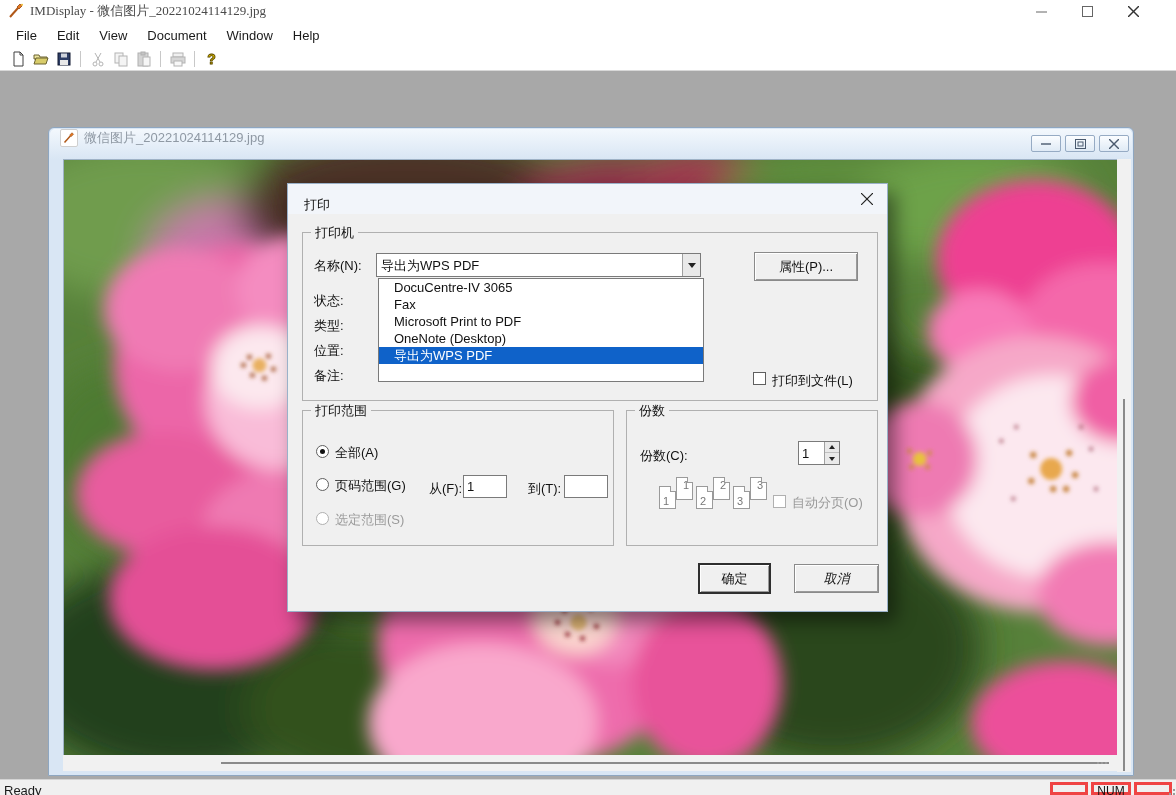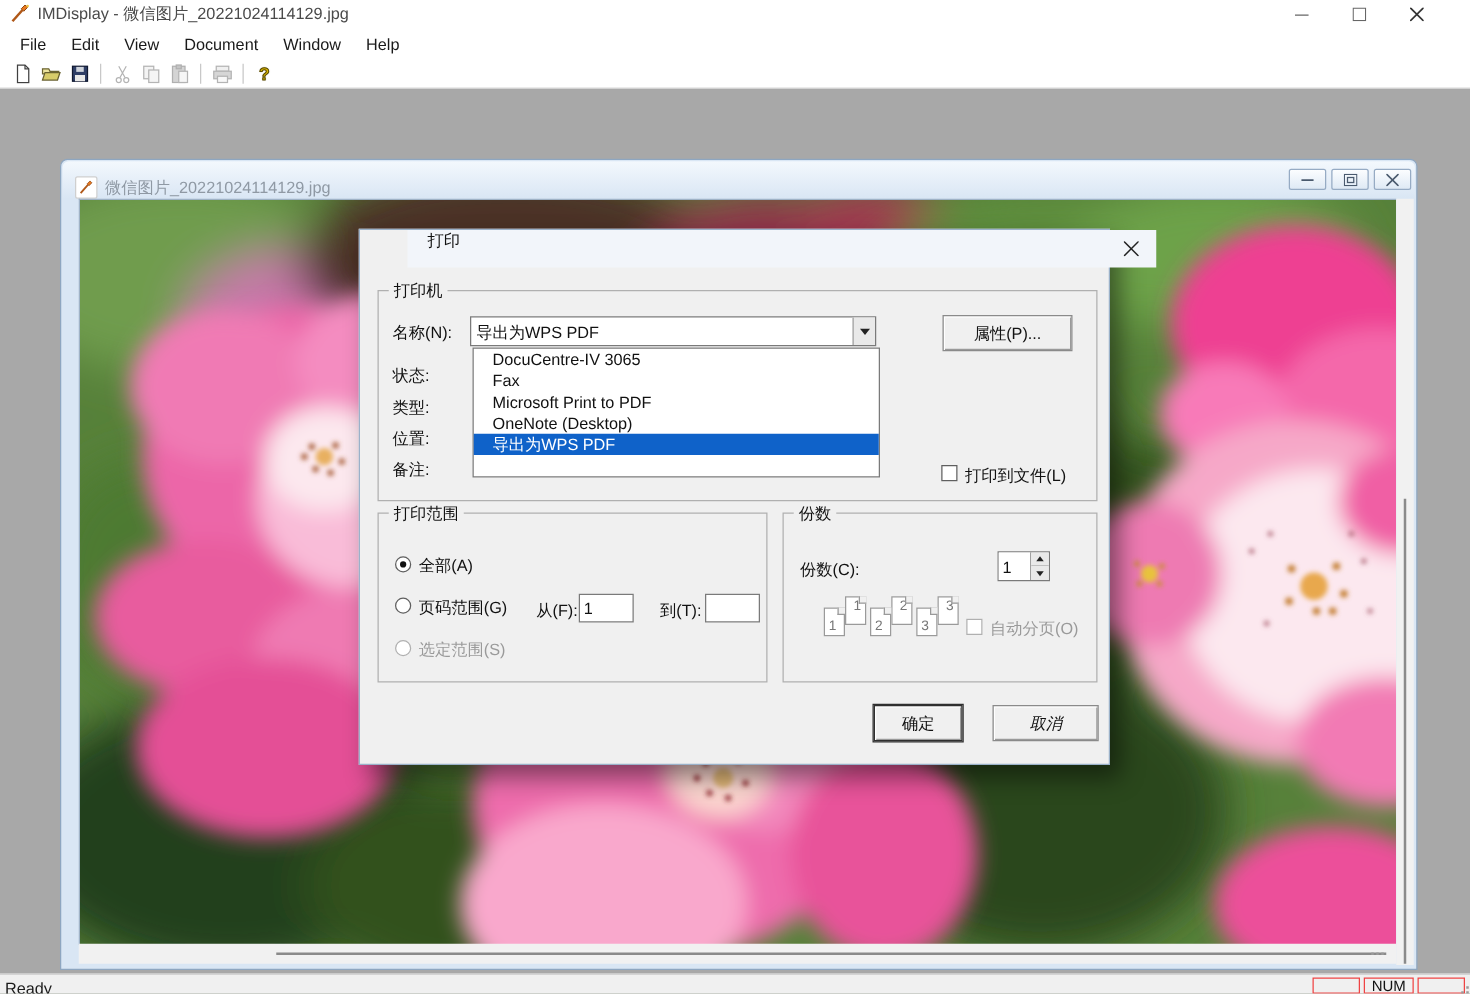--- a/index.html
+++ b/index.html
@@ -2,60 +2,60 @@
 <html><head>
 <meta charset="utf-8">
 <style>
   * { margin:0; padding:0; box-sizing:border-box; }
   body { background:#555; }
   .screen {
     position:relative; width:1176px; height:795px; overflow:hidden;
     background:#ffffff; font-family:"Liberation Sans", sans-serif; font-size:13px; color:#1a1a1a;
   }
   
-  .titlebar { position:absolute; left:0; top:0; width:1156px; height:22px; background:#ffffff; display:flex; align-items:center; }
+  .titlebar { position:absolute; left:0; top:0; width:1156px; height:22px; background:#ffffff; display:flex; align-items:center;font-family:Liberation Serif, serif; }
   .app-icon { margin:0 6px 0 8px; width:16px; height:16px; }
   .title-text { color:#4a4a4a; font-size:13px; }
   .wincontrols { position:absolute; right:0; top:0; height:22px; display:flex; }
   .wbtn { width:46px; height:22px; display:flex; align-items:center; justify-content:center; color:#666; }
   .menubar { position:absolute; left:0; top:22px; width:1176px; height:26px; background:#ffffff; display:flex; align-items:center; padding-left:6px; }
   .menu-item { padding:3px 10px; color:#1a1a1a; font-size:13px; }
   .toolbar { position:absolute; left:0; top:48px; width:1176px; height:23px; background:#ffffff; border-bottom:1px solid #d8d8d8; display:flex; align-items:center; padding-left:6px; }
   .tbtn { width:23px; height:21px; display:flex; align-items:center; justify-content:center; background:transparent; border:none; }
   .tsep { width:1px; height:16px; background:#c8c8c8; margin:0 5px; }
   .help-glyph { font-weight:bold; font-size:14px; color:#d8b400; -webkit-text-stroke:0.8px #5a4a00; text-shadow:0 0 1px #5a4a00; }
   
   .mdi { position:absolute; left:0; top:71px; width:1176px; height:708px; background:#a8a8a8; }
   .child {
     position:absolute; left:48px; top:127px; width:1086px; height:649px;
     background:#d9e6f4; border:1px solid #8ea6c0; border-radius:6px 6px 0 0;
   }
   .child-title { position:absolute; left:1px; top:1px; width:1082px; height:30px; border-radius:5px 5px 0 0;
-    background:linear-gradient(#f3f8fd,#d9e6f4); display:flex; align-items:flex-end; }
+    background:linear-gradient(#f3f8fd,#d9e6f4); display:flex; align-items:flex-start; }
   .child-icon { margin:0 6px 0 10px; width:18px; height:18px; background:#fff; border:1px solid #cfcfcf; border-radius:2px; display:flex; align-items:center; justify-content:center; }
   .child-title-text { color:#8f99a4; font-size:13px; }
   .cbtn { position:absolute; top:7px; width:30px; height:17px; background:linear-gradient(#fbfdff,#dfeaf5); border:1px solid #96abc4; border-radius:2px; display:flex; align-items:center; justify-content:center; }
   .imgwrap { position:absolute; left:14px; top:31px; width:1054px; height:597px; overflow:hidden; border-top:1px solid #9fb2c6; border-left:1px solid #9fb2c6; }
   .photo { width:100%; height:100%; display:block; }
   .vsb { position:absolute; right:2px; top:31px; width:14px; height:613px; background:#f1f1f1; }
   .vsb-thumb { position:absolute; left:6px; top:240px; width:2px; height:372px; background:#8a8a8a; }
   .hsb { position:absolute; left:14px; bottom:4px; width:1054px; height:16px; background:#f1f1f1; }
   .hsb-thumb { position:absolute; left:158px; top:7px; width:888px; height:2px; background:#8a8a8a; }
   .hsb-grip { position:absolute; right:6px; top:7px; width:14px; height:3px; display:flex; gap:2px; }
   .hsb-grip i { width:2px; height:2px; background:#9a9a9a; }
   
   .statusbar { position:absolute; left:0; top:779px; width:1176px; height:16px; background:#f0f0f0; border-top:1px solid #d4d4d4; }
   .status-ready { position:absolute; left:4px; top:3px; font-size:13px; color:#1a1a1a; }
-  .status-panel { position:absolute; top:2px; height:13px; border:1px solid #ef4444; background:#f0f0f0; font-size:12px; text-align:center; line-height:12px; color:#111; }
+  .status-panel { position:absolute; top:2px; height:13px; border:3px solid #ef4444; background:#f0f0f0; font-size:12px; text-align:center; line-height:12px; color:#111; }
   .grip { position:absolute; right:1px; top:6px; width:9px; height:9px; }
   .grip i { position:absolute; width:2px; height:2px; background:#9a9a9a; }
   
   .dialog { position:absolute; left:287px; top:183px; width:601px; height:429px; background:#f0f0f0;
     border:1px solid #9ab1c9; box-shadow:8px 10px 18px rgba(0,0,0,0.45); z-index:10; }
-  .dlg-title { position:absolute; left:0; top:0; width:100%; height:30px; background:#f2f5fa; display:flex; align-items:flex-start;margin-left:38px; }
+  .dlg-title { position:absolute; left:0; top:0; width:100%; height:30px; background:#f2f5fa; display:flex; align-items:flex-end; }
   .dlg-title-text { margin-left:16px; font-size:13px; color:#111; }
   .dlg-close { position:absolute; right:12px; top:7px; width:16px; height:16px; display:flex; align-items:center; justify-content:center; }
   .group { position:absolute; border:1px solid #b0b0b0; }
   .group-label { position:absolute; top:-9px; left:8px; background:#f0f0f0; padding:0 4px; font-size:13px; color:#111; }
   .lbl { position:absolute; font-size:13px; color:#111; white-space:nowrap; }
   .lbl.dis { color:#9a9a9a; }
   .combo { position:absolute; left:88px; top:69px; width:325px; height:24px; background:#fff; border:1px solid #7a7a7a; }
   .combo-text { position:absolute; left:4px; top:3px; font-size:13px; color:#111; white-space:nowrap; }
   .combo-btn { position:absolute; right:0; top:0; width:18px; height:22px; background:#e9e9e9; border-left:1px solid #a0a0a0; display:flex; align-items:center; justify-content:center; }
   .arrow-down { width:0; height:0; border-left:4px solid transparent; border-right:4px solid transparent; border-top:5px solid #222; }

